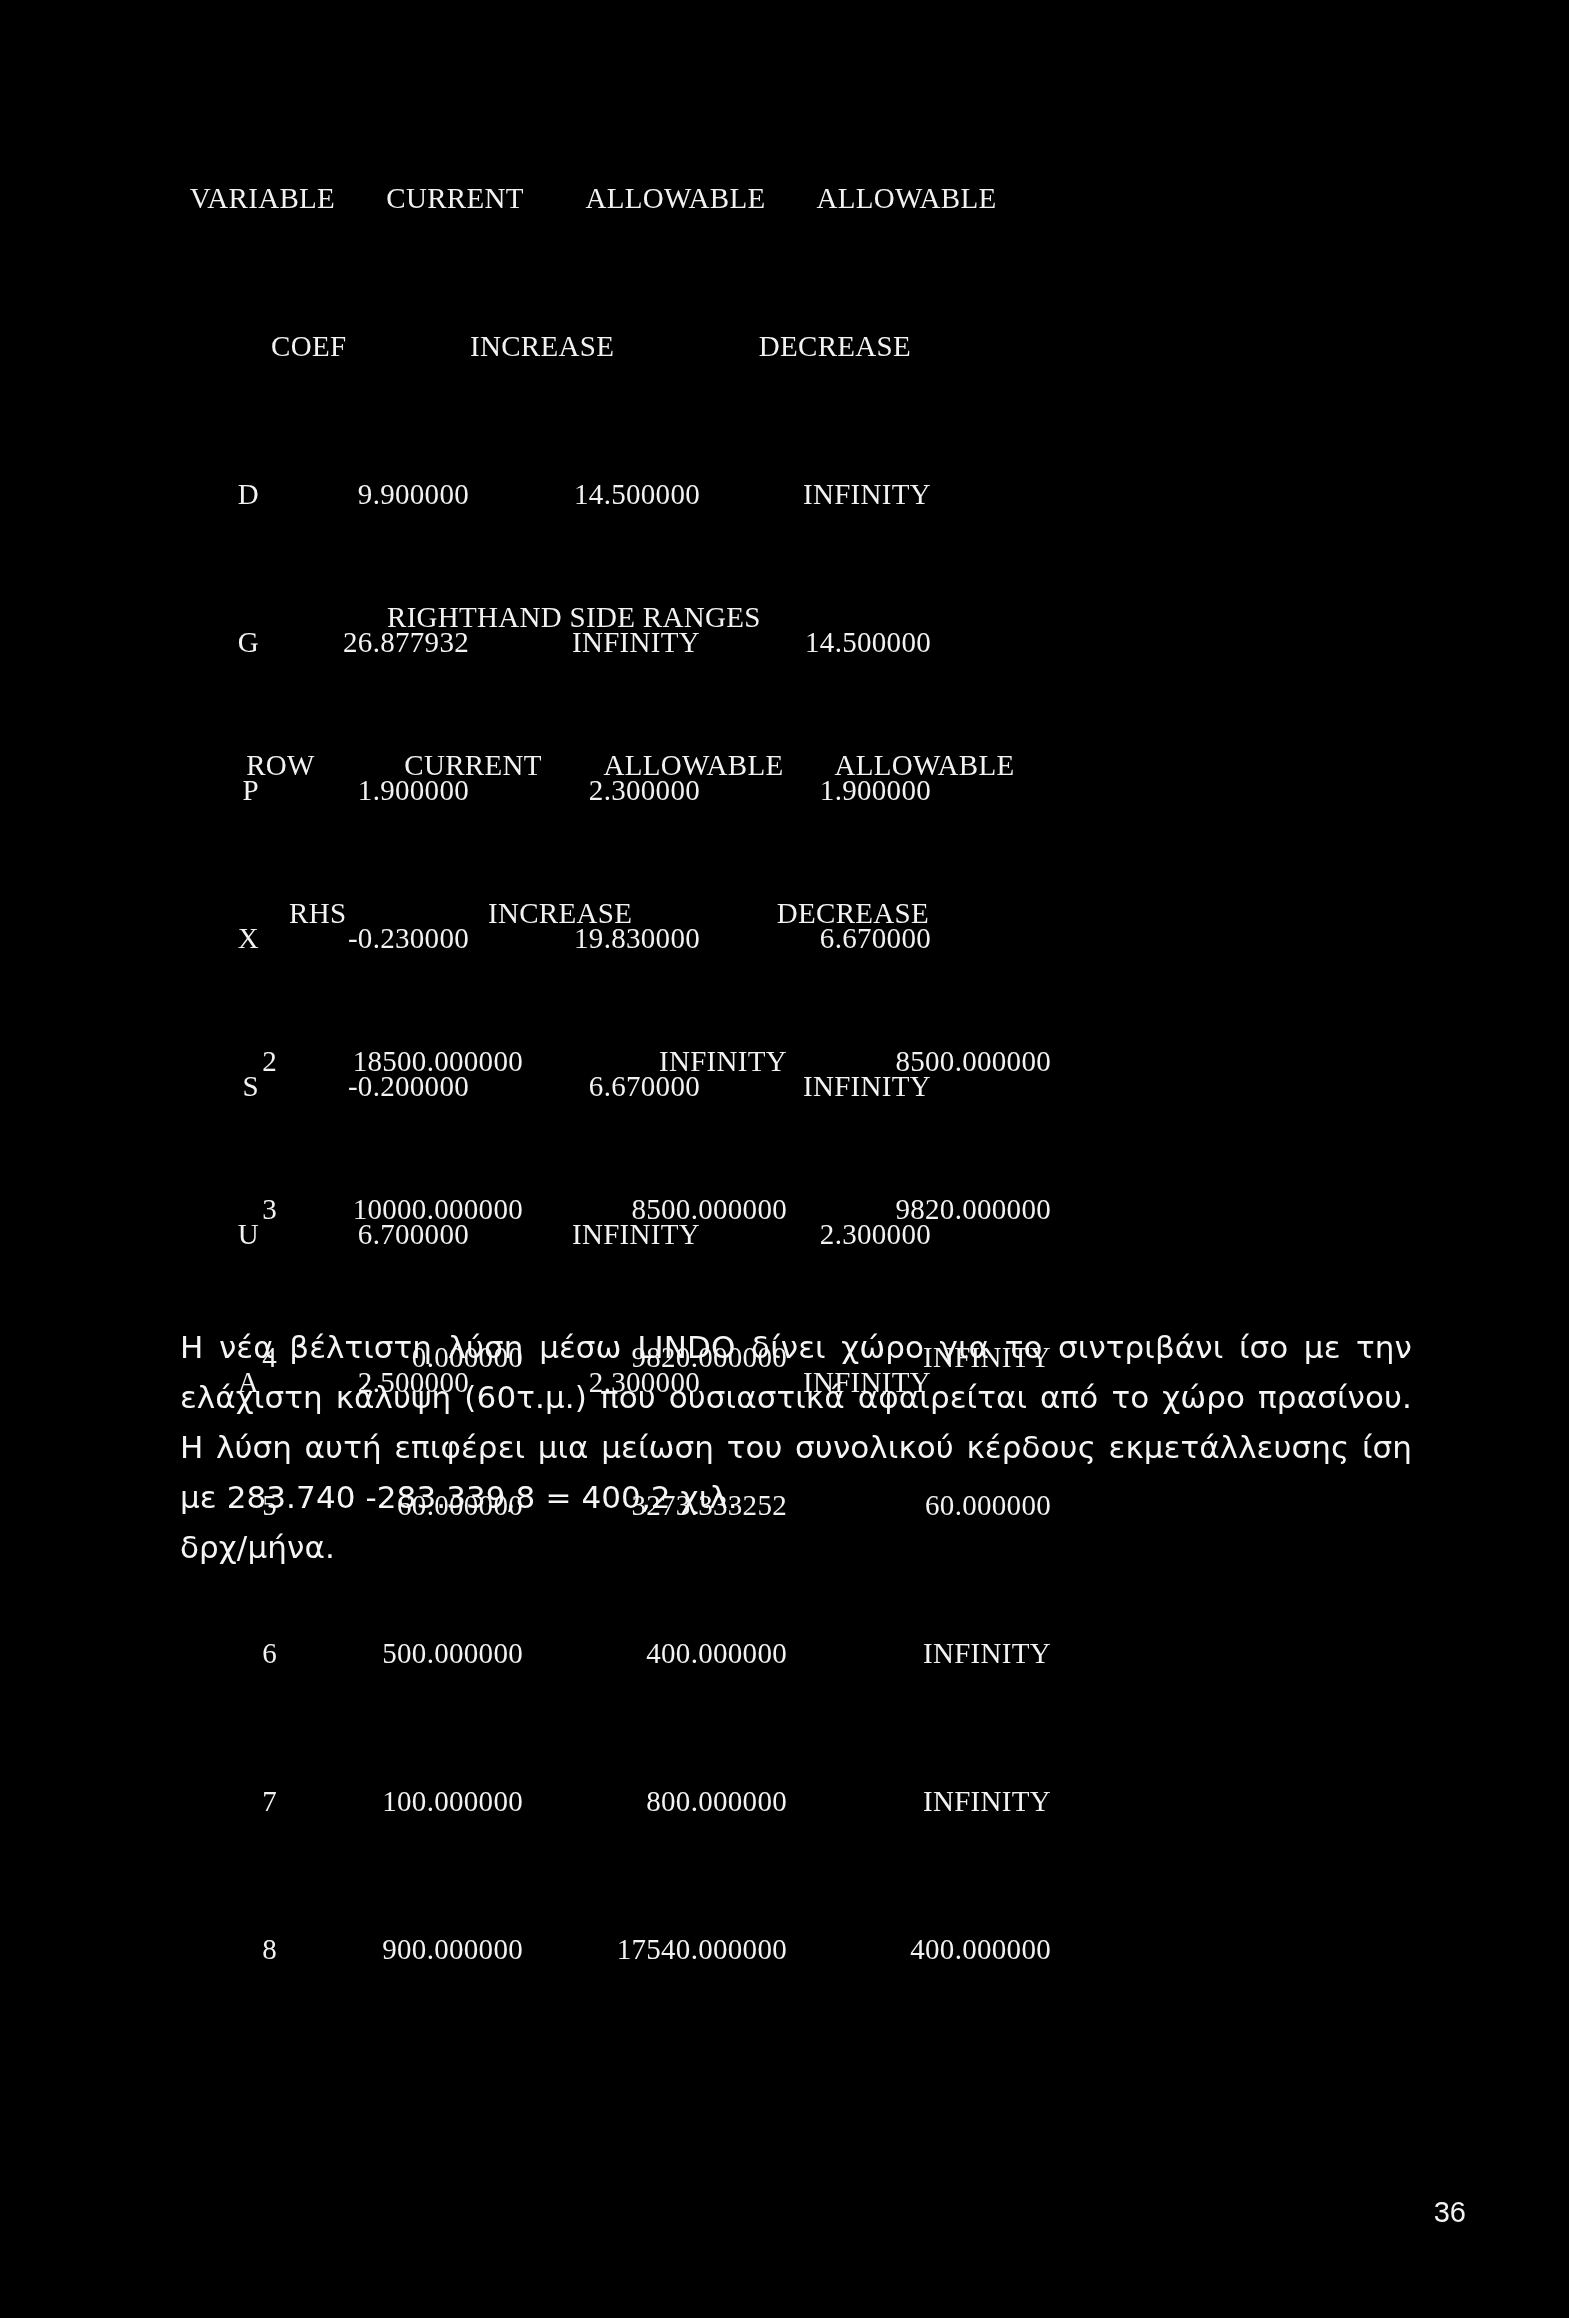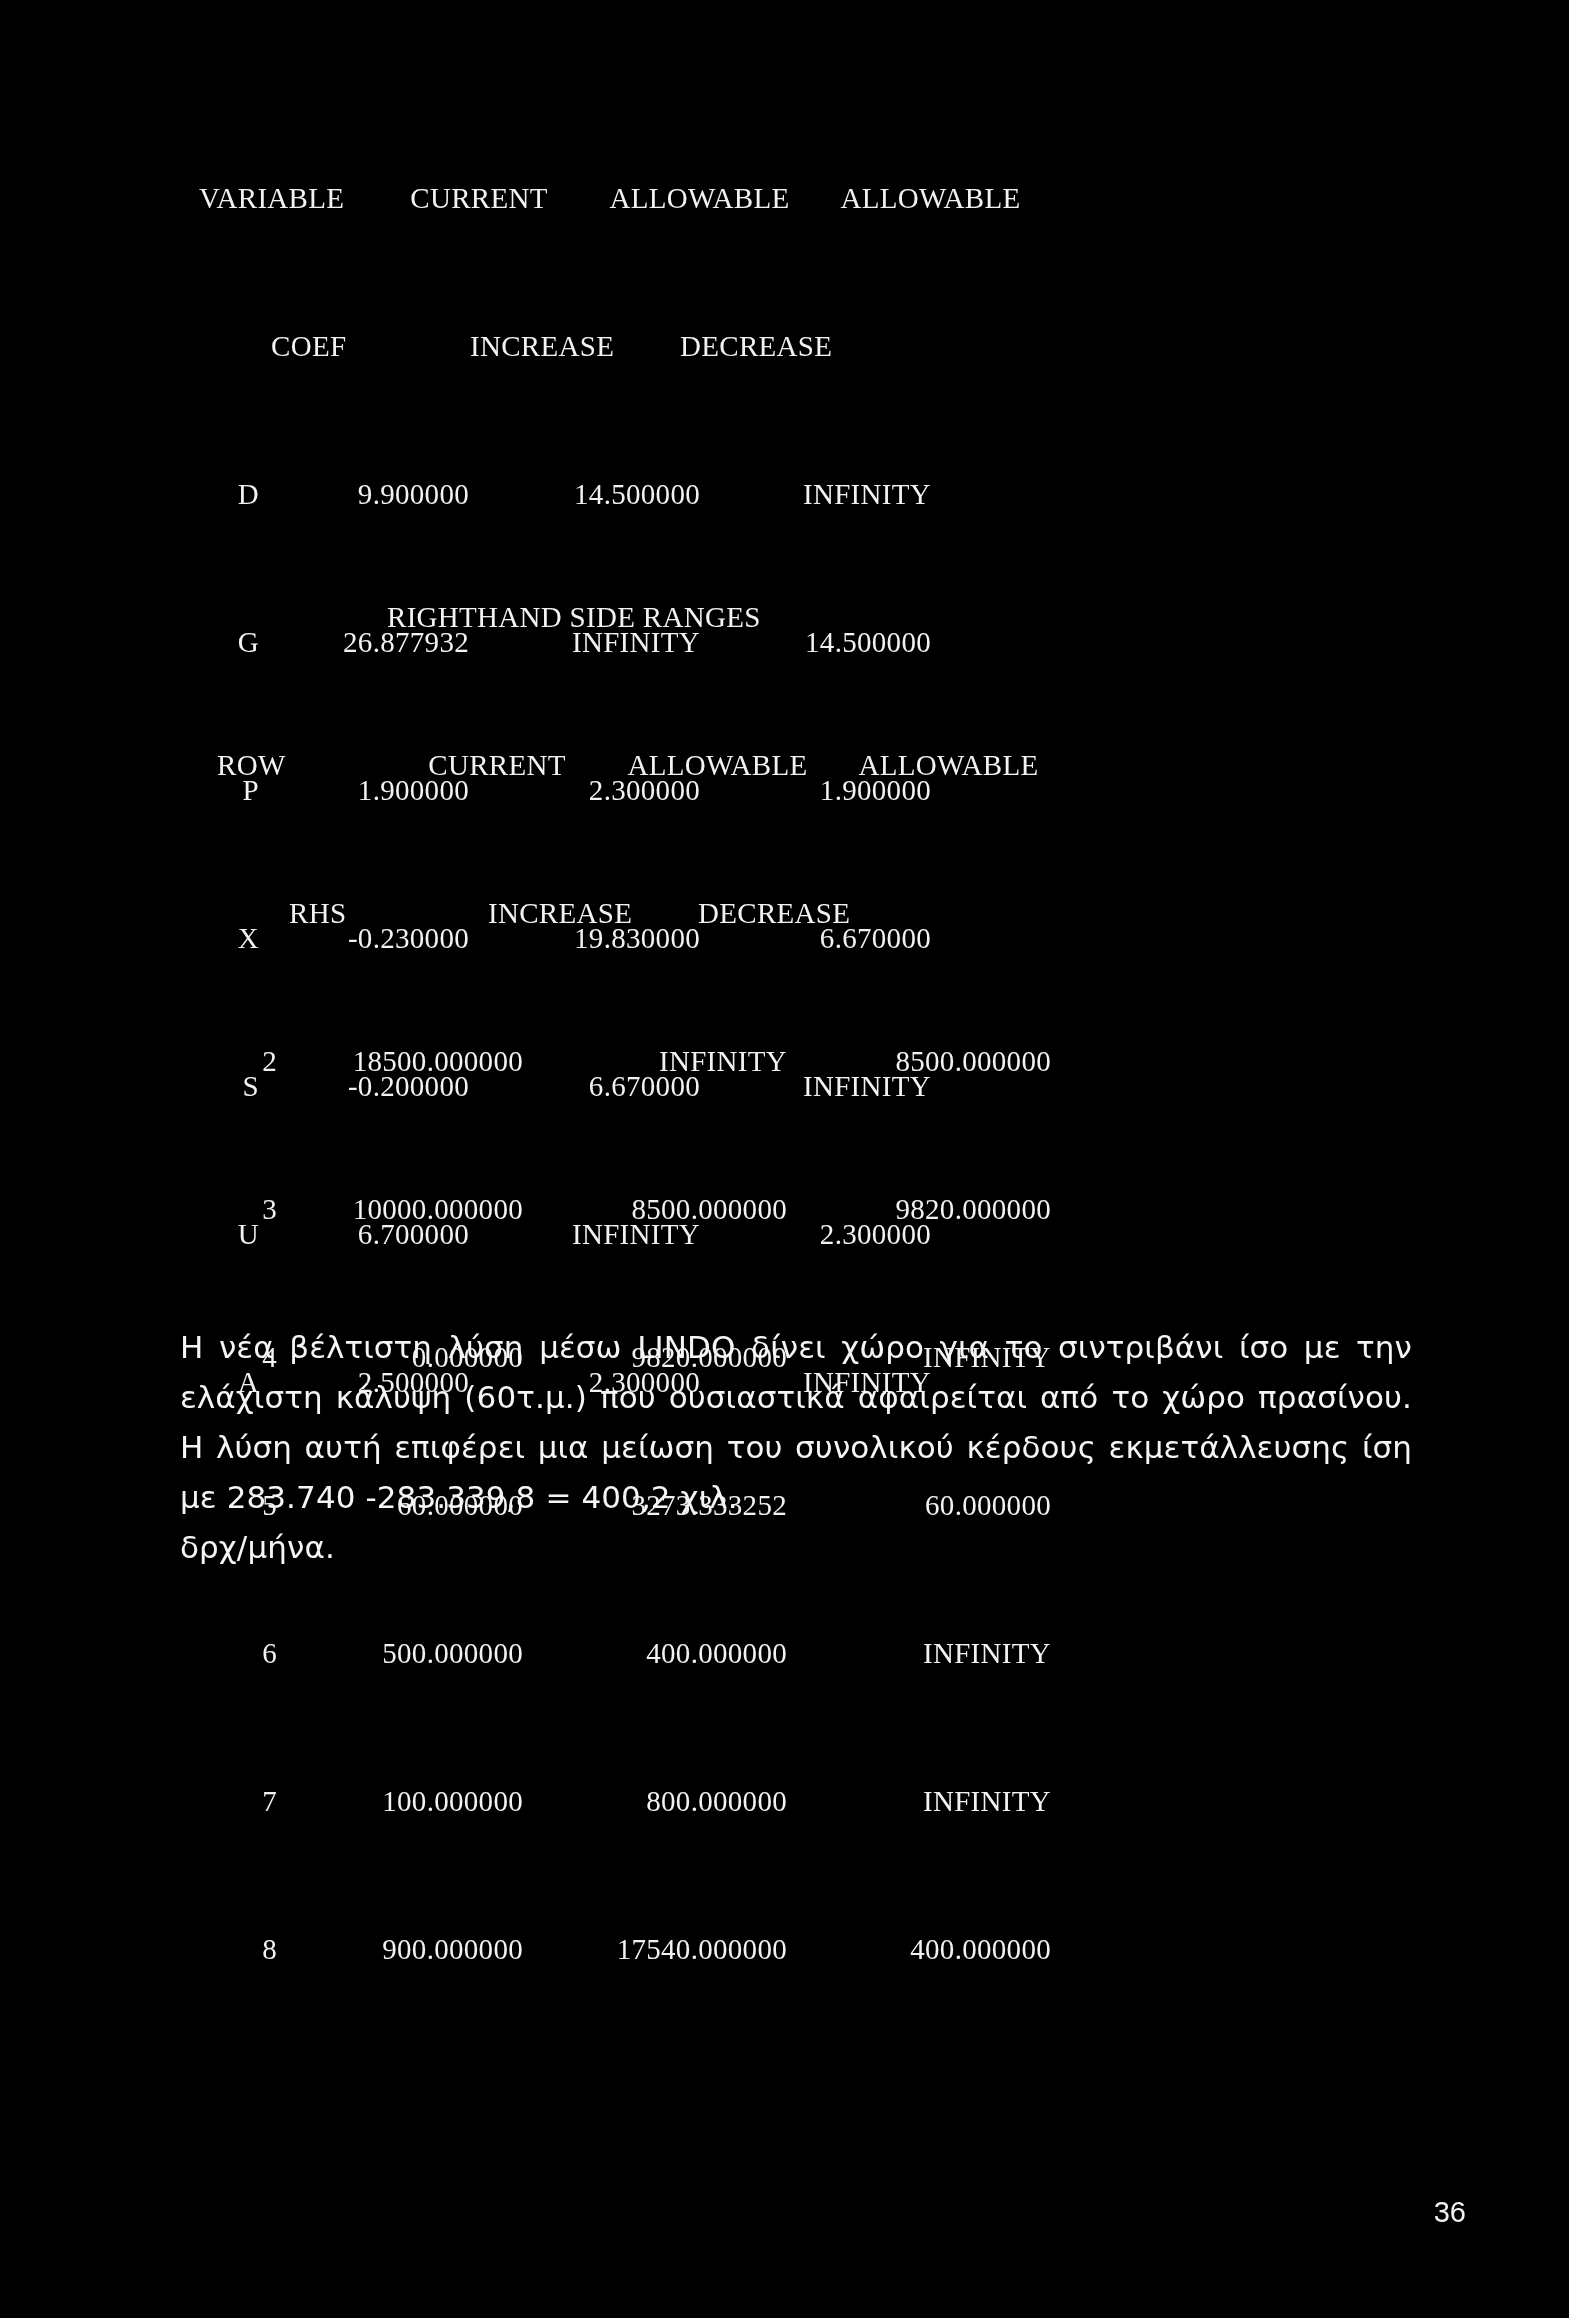--- a/index.html
+++ b/index.html
@@ -33,29 +33,29 @@
 
   .listing .lrow { display: block; height: 37px; }
 
   
   .cell       { display: inline-block; }
   .c-label    { width: 84px; text-align: right; }
   .c-num      { width: 210px; text-align: right; padding-right: 21px; }
   .c-num-wide { width: 246px; text-align: right; padding-right: 18px; }
   .c-hdr      { display: inline-block; text-align: center; }
 
-  .hdr1-a { width: 175px; text-align: left; margin-left: 24px; }
+  .hdr1-a { width: 175px; text-align: center; }
   .hdr1-b { width: 210px; text-align: center; }
   .hdr1-c { width: 231px; text-align: center; }
   .hdr1-d { width: 231px; text-align: center; }
 
   .hdr2-a { width: 96px; }
   .hdr2-b { width: 199px; text-align: left; }
   .hdr2-c { width: 210px; text-align: left; font-family: Liberation Serif, serif; }
-  .hdr2-d { width: 231px; text-align: left; }
+  .hdr2-d { width: 231px; text-align: right; }
 
   .section-title {
     display: block;
     height: 37px;
     padding-left: 194px;
   }
 
   
   #commentary {
     position: absolute;

